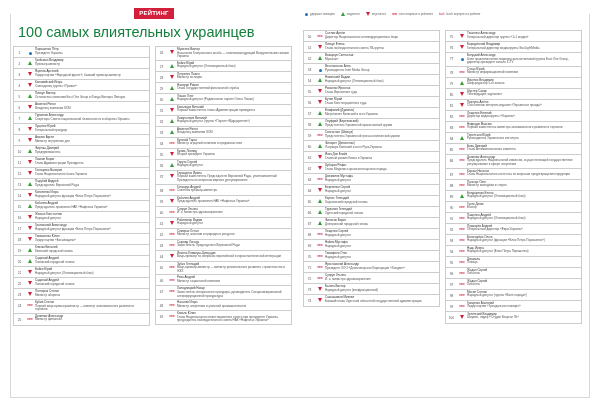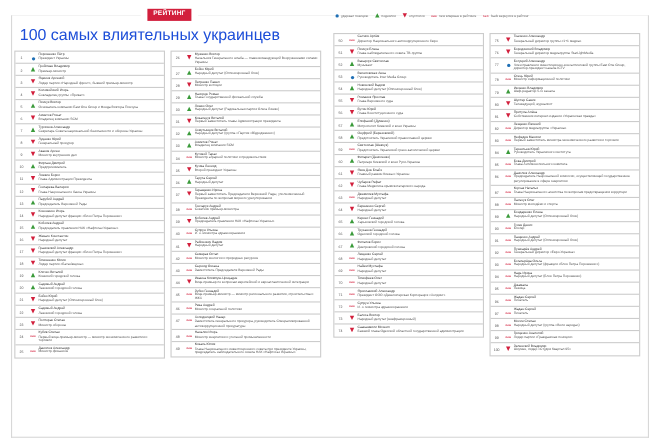--- a/index.html
+++ b/index.html
@@ -1,21 +1,21 @@
 <!DOCTYPE html>
 <html><head>
 <meta charset="utf-8">
 <style>
 *{box-sizing:border-box;margin:0;padding:0}
 html,body{width:600px;height:404px;background:#fff;overflow:hidden}
 body{font-family:"Liberation Sans",sans-serif;color:#333;position:relative}
 .frame{position:absolute;left:10px;top:14px;width:580px;height:384px;border:1px solid #d8d8d8;border-top:none;background:#fff}
 .topline{position:absolute;top:14px;height:1px;background:#ccc}
 .badge{position:absolute;left:134px;top:8px;width:40px;height:11px;background:#d21f3c;color:#fff;font-size:6px;font-weight:bold;text-align:center;line-height:11px;letter-spacing:.2px}
-.title{position:absolute;left:18px;top:24px;font-size:14.5px;color:#1d4ed8;white-space:nowrap}
+.title{position:absolute;left:18px;top:24px;font-size:14.5px;color:#15803d;white-space:nowrap}
 .legend{position:absolute;left:305px;top:11px;display:flex;gap:6px;font-size:3px;color:#666;align-items:center;white-space:nowrap}
 .legend .li{display:flex;align-items:center;gap:2px}
 .col{position:absolute;width:137px;border:1px solid #ccc;background:#fff}
 .row{display:flex;align-items:flex-start;border-bottom:1px solid #ccc;padding:1px 0;min-height:11px}
 .row:last-child{border-bottom:none}
 .num{width:11px;flex:none;text-align:center;font-size:3.2px;color:#555;padding-top:3px}
 .ind{width:10px;flex:none;display:flex;justify-content:center;padding-top:2px}
 .txt{flex:1;font-size:3px;line-height:3.6px;color:#444;padding-right:2px}
 .nm{display:block;color:#333}
 .ds{display:block;color:#555}

